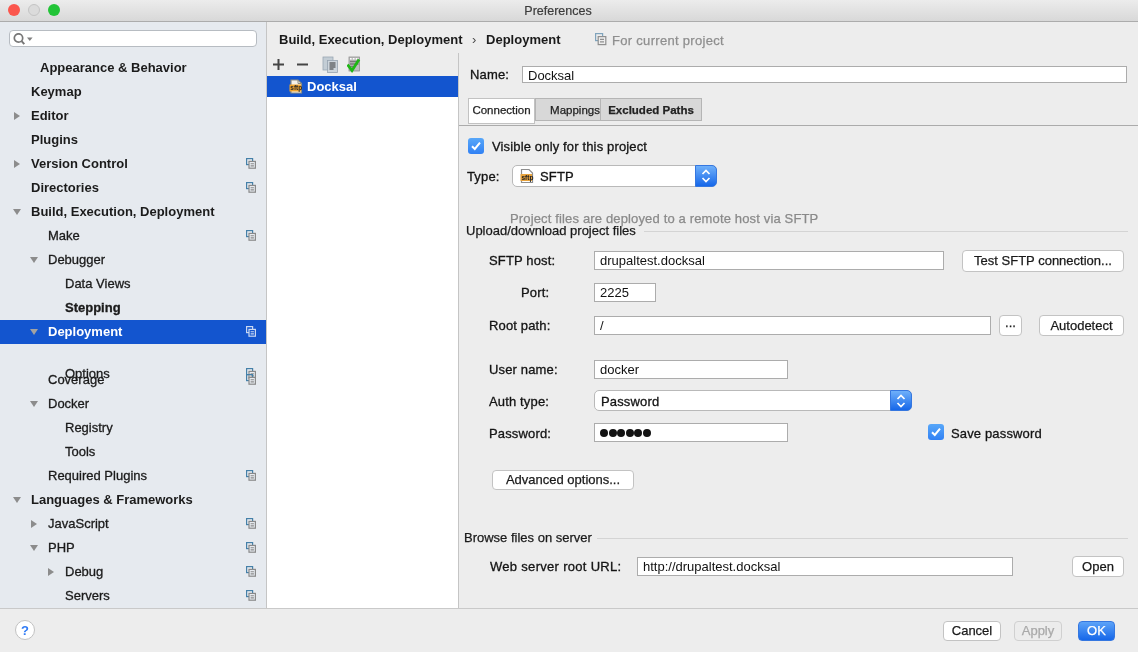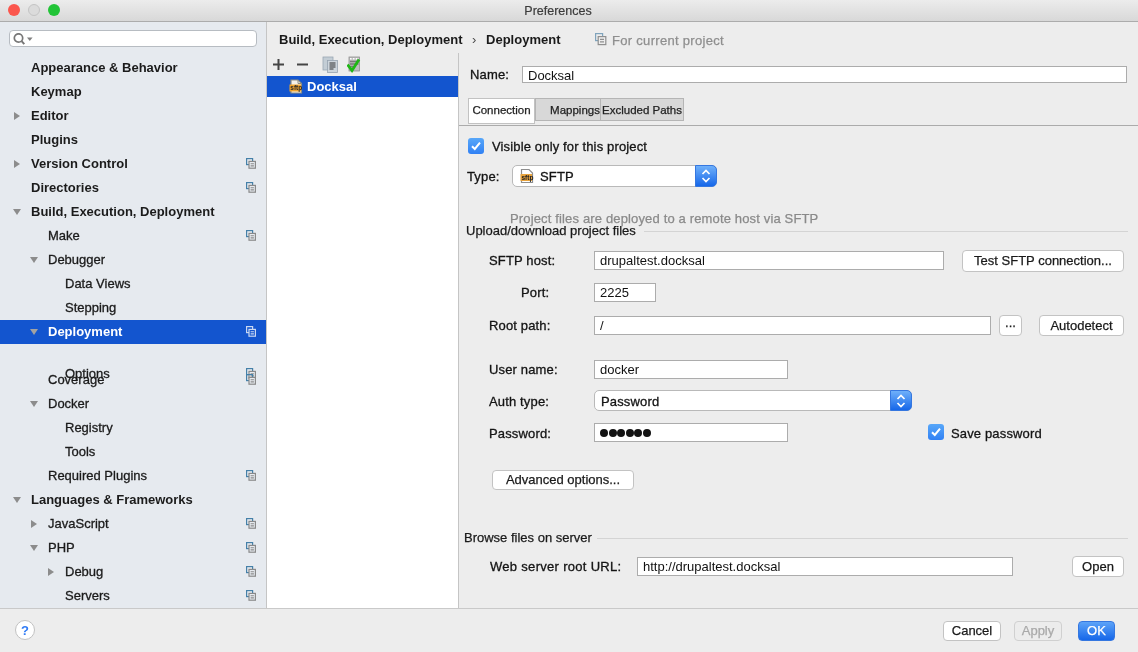--- a/index.html
+++ b/index.html
@@ -66,21 +66,21 @@
   <div id="sidebar">
     <div id="search">
       <svg width="24" height="14" style="position:absolute;left:3px;top:1.5px" viewBox="0 0 24 14">
         <circle cx="5.5" cy="5" r="4.2" fill="none" stroke="#777777" stroke-width="1.7"></circle>
         <line x1="8.6" y1="8.2" x2="11.3" y2="11.2" stroke="#777777" stroke-width="2"></line>
         <path d="M14 4.6 L19.6 4.6 L16.8 8.1 Z" fill="#808080"></path>
       </svg>
     </div>
     <div id="tree">
     <div class="trow b" style="top:34px;">
-          <span class="lbl" style="left:31px;text-align:center;">Appearance &amp; Behavior</span>
+          <span class="lbl" style="left:40px;text-align:center;">Appearance &amp; Behavior</span>
         </div>
     <div class="trow b" style="top:58px;">
           <span class="lbl" style="left:31px;">Keymap</span>
         </div>
     <div class="trow b" style="top:82px;">
           <span class="arr r" style="left:14px;"></span>
           <span class="lbl" style="left:31px;">Editor</span>
         </div>
     <div class="trow b" style="top:106px;">
           <span class="lbl" style="left:31px;">Plugins</span>
@@ -114,21 +114,21 @@
             <path d="M4.6 5.7 H7.9 M4.6 7.9 H7.9" stroke="#8A8A8A" stroke-width="1.1"></path>
           </svg>
         </div>
     <div class="trow" style="top:226px;">
           <span class="arr d" style="left:30px;border-top-color:#8C8C8C;"></span>
           <span class="lbl" style="left:48px;">Debugger</span>
         </div>
     <div class="trow" style="top:250px;">
           <span class="lbl" style="left:65px;">Data Views</span>
         </div>
-    <div class="trow" style="top:274px;">
+    <div class="trow" style="top:274px;font-weight:bold;">
           <span class="lbl" style="left:65px;">Stepping</span>
         </div>
     <div class="trow b sel" style="top:298px;">
           <span class="arr d" style="left:30px;border-top-color:#A2A2A2;"></span>
           <span class="lbl" style="left:48px;">Deployment</span>
           <svg class="shico" viewBox="0 0 10 11">
             <rect x="0.6" y="0.6" width="6" height="6" fill="none" stroke="#C9D7F2" stroke-width="1.2"></rect>
             <rect x="3" y="3.4" width="6.4" height="6.8" fill="#1355CF" stroke="#C9D7F2" stroke-width="1.2"></rect>
             <path d="M4.6 5.7 H7.9 M4.6 7.9 H7.9" stroke="#C9D7F2" stroke-width="1.1"></path>
           </svg>
@@ -252,21 +252,21 @@
   </div>
   <div id="vdivider"></div>
 
   <div id="form">
 
     <div class="flabel" style="left:470px;top:67px;">Name:</div>
     <div class="input" style="left:522px;top:66px;width:605px;height:17px;">Docksal</div>
 
     <div class="tab active" style="left:468px;width:67px;">Connection</div>
     <div class="tab" style="left:535px;width:80px;">Mappings</div>
-    <div class="tab" style="left:600px;width:84px;">Excluded Paths</div>
+    <div class="tab" style="left:600px;width:102px;font-weight:bold;">Excluded Paths</div>
     <div class="abs" style="left:459px;top:125px;width:679px;height:1px;background:#ABABAB;"></div>
 
     <div class="chk" style="left:468px;top:138px;">
       <svg width="14" height="14" viewBox="0 0 14 14">
           <path d="M3 7.2 L5.8 10 L11 3.6" stroke="#FFF" stroke-width="2" fill="none"></path>
         </svg>
     </div>
     <div class="flabel" style="left:492px;top:139px;">Visible only for this project</div>
 
     <div class="flabel" style="left:467px;top:169px;">Type:</div>

